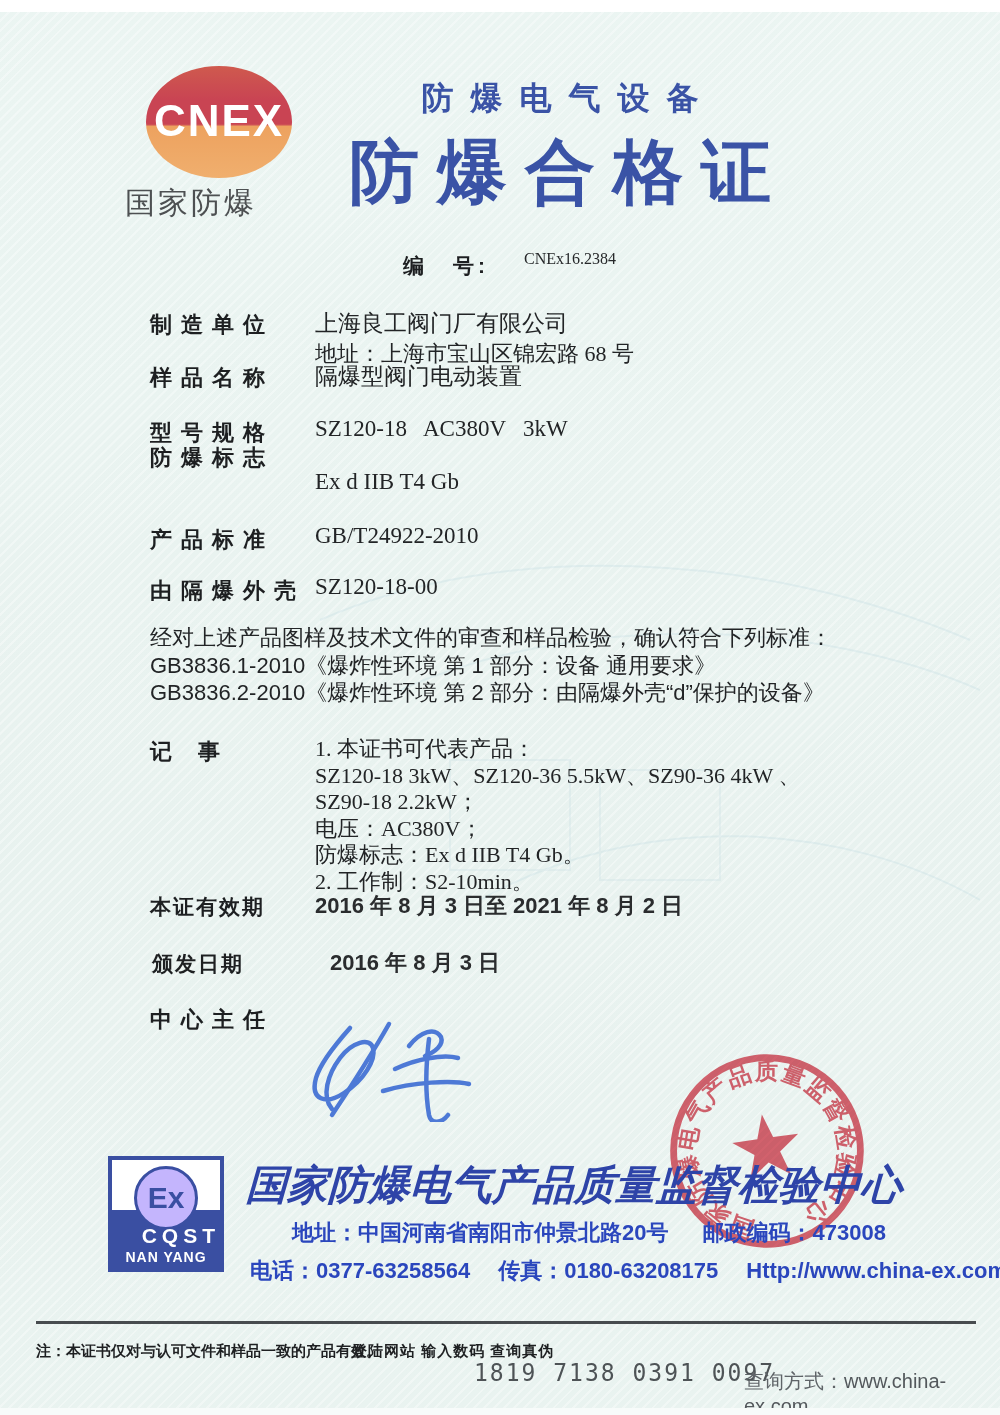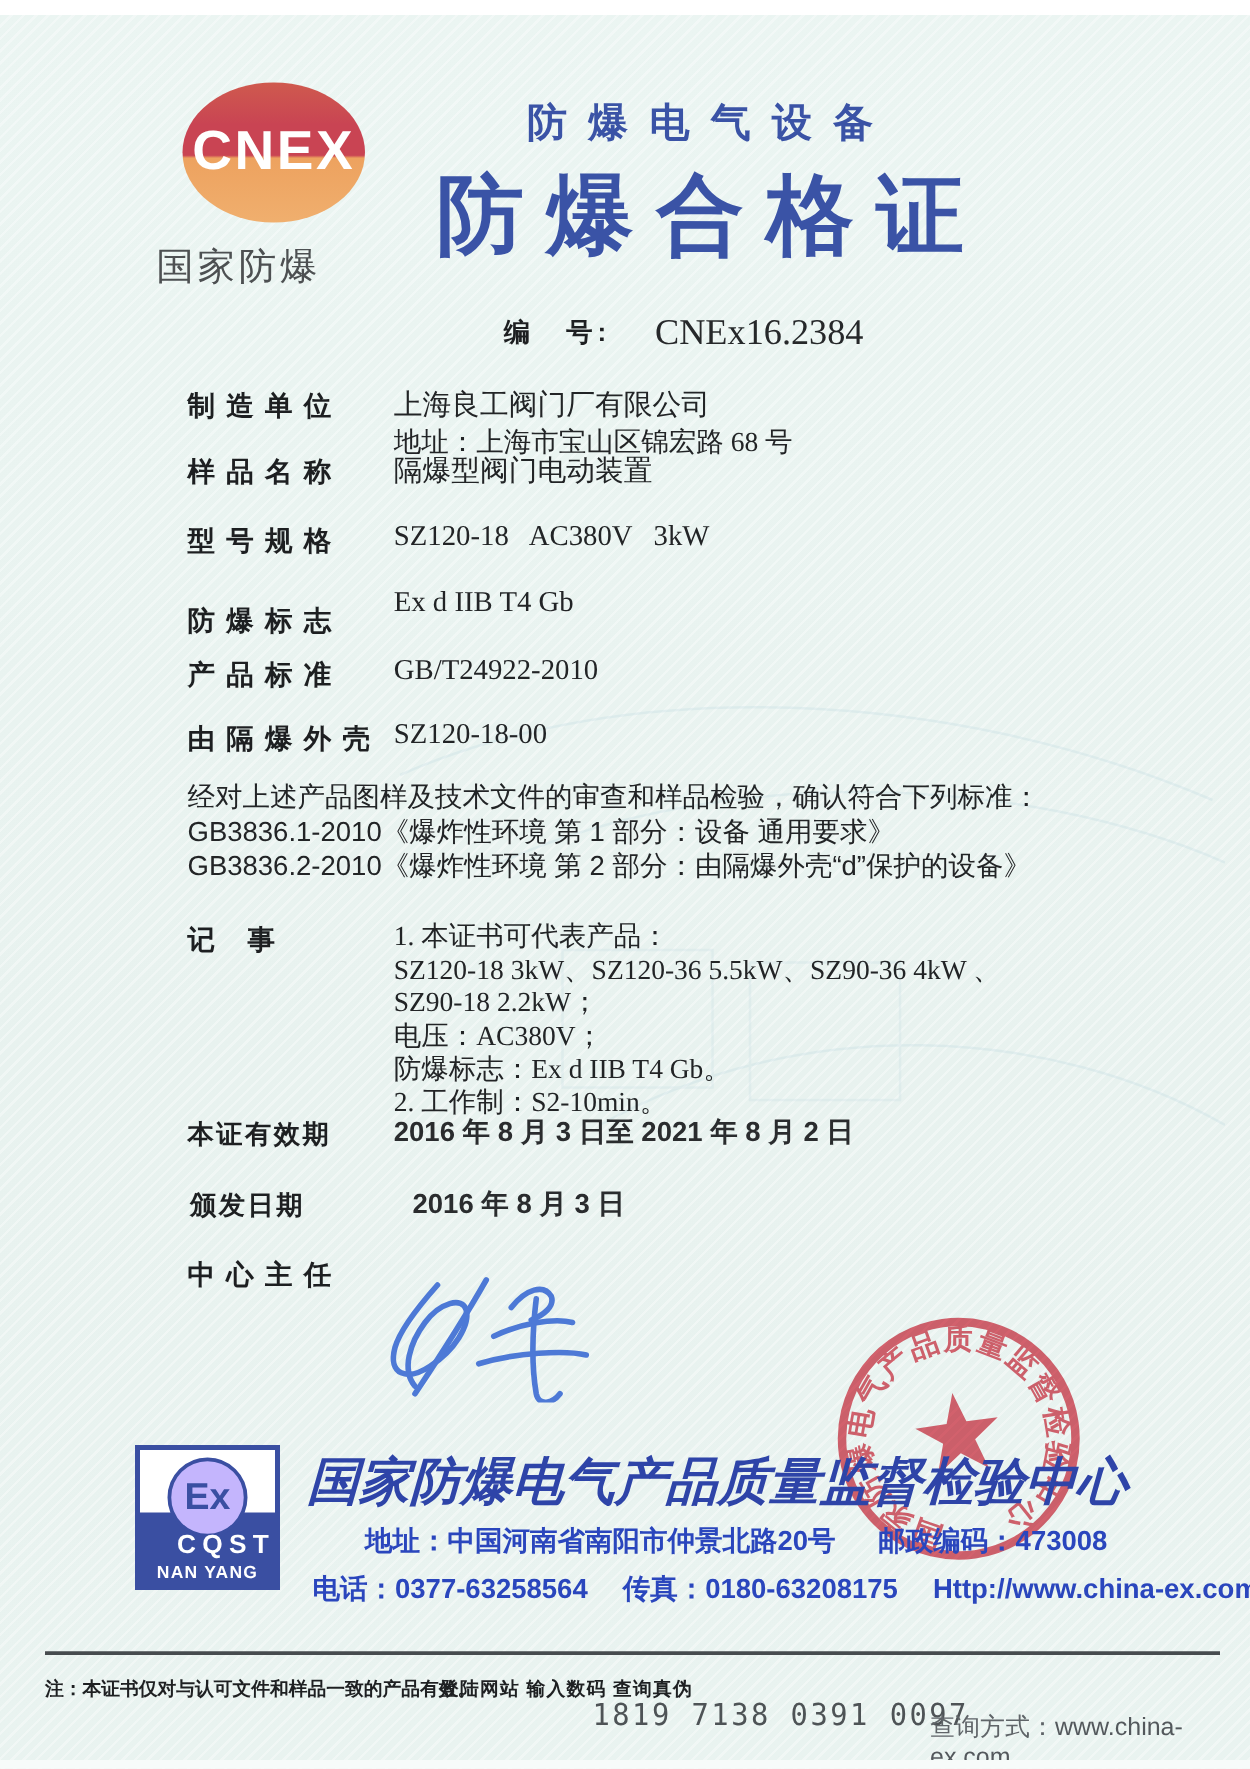--- a/index.html
+++ b/index.html
@@ -15,37 +15,37 @@
 
   
   .cnex-oval{
     position:absolute;left:118px;top:66px;width:146px;height:112px;border-radius:50%;
     background:linear-gradient(180deg,#cf5a4e 0%, #c94453 30%, #c94453 52%, #eda25f 54%, #f0af6e 100%);
     display:flex;align-items:center;justify-content:center;margin-left:28px;
   }
   .cnex-text{color:#ffffff;font-weight:700;font-size:44px;letter-spacing:2px;margin-top:-2px;
     font-family:"Liberation Sans", sans-serif;}
   .cnex-caption{
-    position:absolute;left:100px;top:193px;width:182px;text-align:center;
+    position:absolute;left:100px;top:183px;width:182px;text-align:center;
     color:#4d5052;font-size:30px;letter-spacing:3px;font-weight:500;
   }
 
   
   .subtitle{
     position:absolute;left:270px;top:77px;width:580px;text-align:center;
     color:#3a53a6;font-size:32px;font-weight:700;letter-spacing:17px;text-indent:17px;
   }
   .main-title{
     position:absolute;left:240px;top:126px;width:640px;text-align:center;
     color:#3a53a6;font-size:70px;font-weight:700;letter-spacing:18px;text-indent:18px;
   }
 
   
   .certno-label{position:absolute;left:403px;top:252px;font-size:21px;font-weight:700;color:#1d1f21;letter-spacing:4px;}
-  .certno-value{position:absolute;left:524px;top:250px;font-size:29px;color:#26282a;font-family:"Liberation Serif", serif;}
+  .certno-value{position:absolute;left:524px;top:250px;font-size:16px;color:#26282a;font-family:"Liberation Serif", serif;}
 
   .flabel{position:absolute;left:150px;font-size:22px;font-weight:700;color:#1d1f21;letter-spacing:9px;white-space:nowrap;}
   .fval{position:absolute;left:315px;font-size:23px;color:#222426;font-family:"Liberation Serif", serif;white-space:pre-wrap;}
 
   .std-block{position:absolute;left:150px;top:624px;width:760px;font-size:22px;line-height:27.5px;
     color:#222426;font-family:Liberation Sans, sans-serif;}
 
   .remarks-label{position:absolute;left:150px;top:737px;font-size:22px;font-weight:700;color:#1d1f21;letter-spacing:2px;white-space:pre;}
   .remarks-block{position:absolute;left:315px;top:736px;width:520px;font-size:22px;line-height:26.5px;
     color:#222426;font-family:"Liberation Serif", serif;}
@@ -122,21 +122,21 @@
   <div class="flabel" style="top:310px">制造单位</div>
   <div class="fval" style="top:308px">上海良工阀门厂有限公司</div>
   <div class="fval" style="top:339px;font-size:22px">地址：上海市宝山区锦宏路 68 号</div>
 
   <div class="flabel" style="top:363px">样品名称</div>
   <div class="fval" style="top:361px">隔爆型阀门电动装置</div>
 
   <div class="flabel" style="top:418px">型号规格</div>
   <div class="fval" style="top:416px">SZ120-18   AC380V   3kW</div>
 
-  <div class="flabel" style="top:482px">防爆标志</div>
+  <div class="flabel" style="top:443px">防爆标志</div>
   <div class="fval" style="top:469px">Ex d IIB T4 Gb</div>
 
   <div class="flabel" style="top:525px">产品标准</div>
   <div class="fval" style="top:523px">GB/T24922-2010</div>
 
   <div class="flabel" style="top:576px">由隔爆外壳</div>
   <div class="fval" style="top:574px">SZ120-18-00</div>
 
   <div class="std-block">
     <div>经对上述产品图样及技术文件的审查和样品检验，确认符合下列标准：</div>

